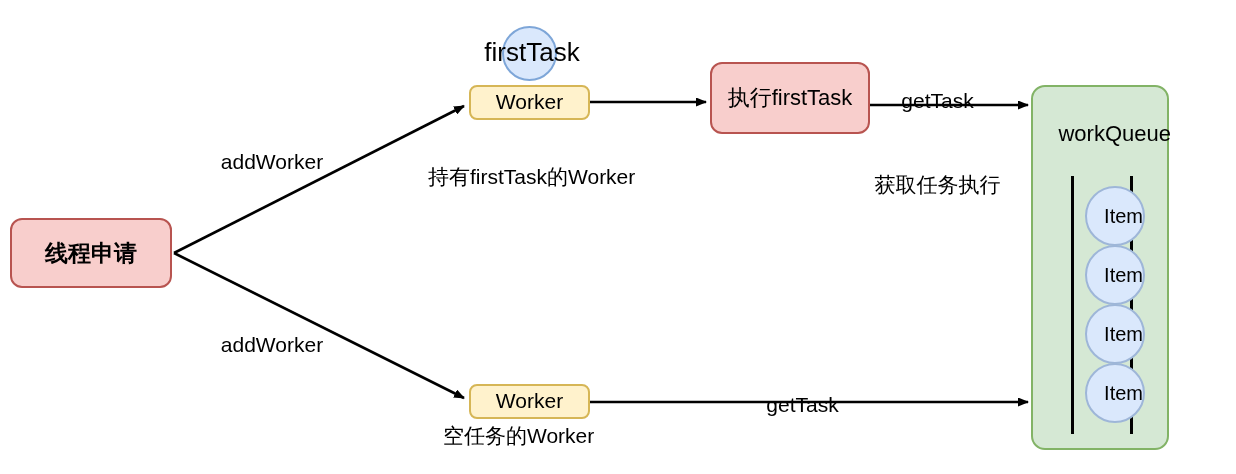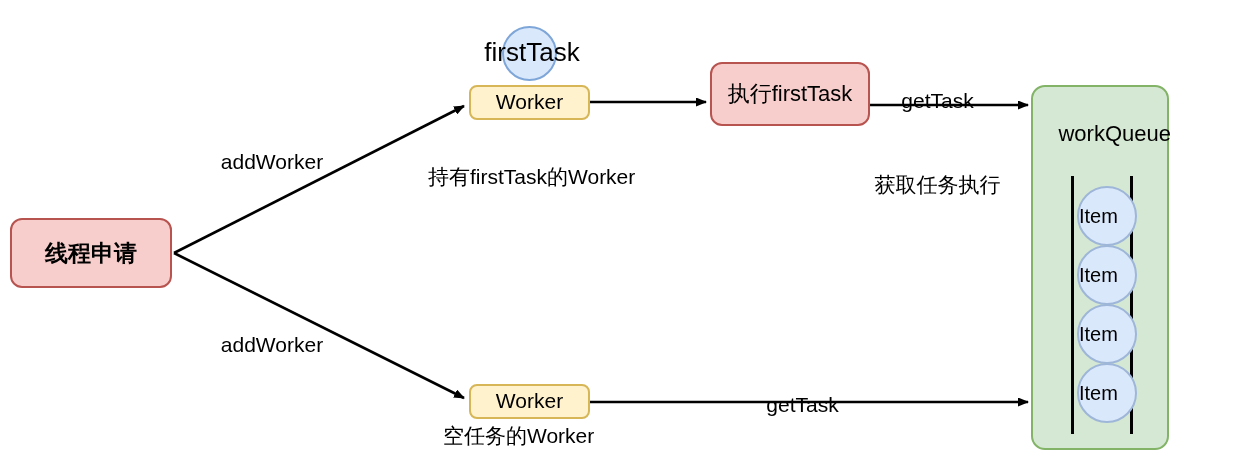--- a/index.html
+++ b/index.html
@@ -84,21 +84,21 @@
     height: 28px;
     font-size: 26px;
     z-index: 2;
     background: transparent;
   }
   
   #node-execute-first-task {
     left: 710px;
     top: 62px;
     width: 160px;
-    height: 64px;
+    height: 72px;
     background: #f8cecc;
     border: 2px solid #b85450;
     border-radius: 12px;
     font-size: 22px;
   }
   
   #node-work-queue {
     left: 1031px;
     top: 85px;
     width: 138px;
@@ -122,30 +122,30 @@
     position: absolute;
     top: 89px;
     width: 0;
     height: 258px;
     border-left: 3px solid #000000;
   }
   #queue-rail-left { left: 38px; }
   #queue-rail-right { left: 97px; }
   .queue-item {
     position: absolute;
-    left: 44px;
+    left: 52px;
     width: 60px;
     height: 60px;
     box-sizing: border-box;
     background: #dae8fc;
     border: 2px solid #9eb6d8;
     border-radius: 50%;
     display: flex;
     align-items: center;
-    justify-content: flex-start;
+    justify-content: flex-end;
     font-size: 20px;
     color: #000000;
     z-index: 2;
   }
   
   .edge-label {
     position: absolute;
     color: #000000;
     font-size: 21px;
     line-height: 1.32;

